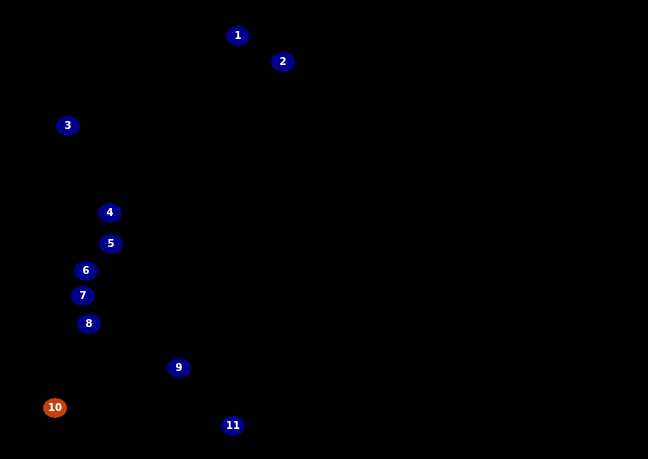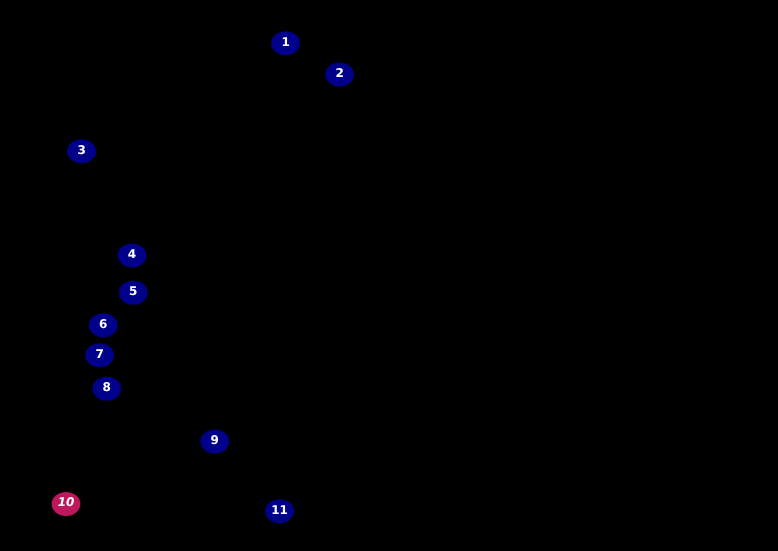--- a/index.html
+++ b/index.html
@@ -63,19 +63,19 @@
     </div>
     <div class="marker" style="left: 83px; top: 296px; background: rgb(0, 0, 139);">
       <span class="marker-num" style="color: rgb(255, 255, 255);">7</span>
     </div>
     <div class="marker" style="left: 89px; top: 324px; background: rgb(0, 0, 139);">
       <span class="marker-num" style="color: rgb(255, 255, 255);">8</span>
     </div>
     <div class="marker" style="left: 179px; top: 368px; background: rgb(0, 0, 139);">
       <span class="marker-num" style="color: rgb(255, 255, 255);">9</span>
     </div>
-    <div class="marker" style="left: 55px; top: 420px; background: #be185d; font-style: italic;">
+    <div class="marker" style="left: 55px; top: 408px; background: #c2410c;">
       <span class="marker-num" style="color: rgb(255, 255, 255);">10</span>
     </div>
     <div class="marker" style="left: 233px; top: 426px; background: rgb(0, 0, 139);">
       <span class="marker-num" style="color: rgb(255, 255, 255);">11</span>
     </div>
   </div>
 
 </body></html>

